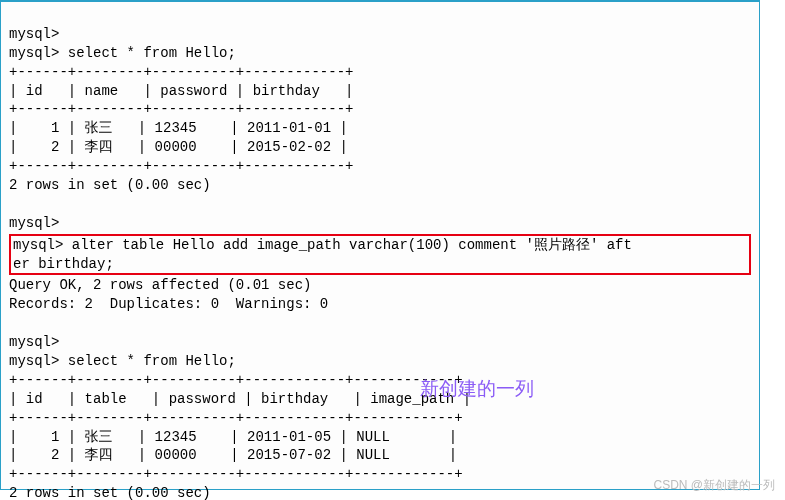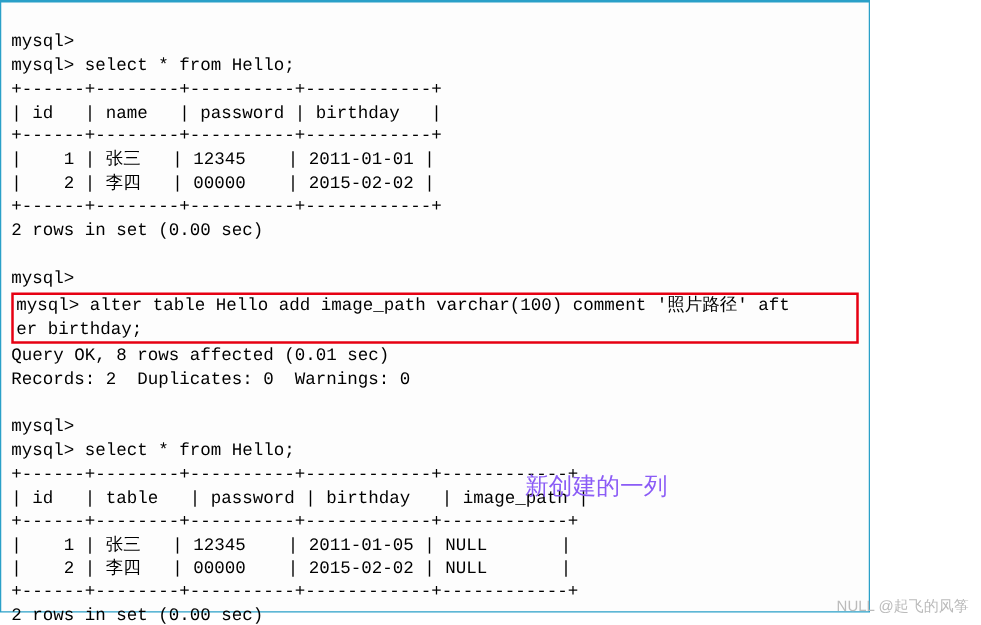--- a/index.html
+++ b/index.html
@@ -11,21 +11,21 @@
       width: 785px;
       height: 500px;
       overflow: hidden;
       position: relative;
     }
     .terminal {
       border: 1px solid #2aa0c8;
       border-top: 2px solid #2aa0c8;
       padding: 4px 8px;
       background: #fdfdfd;
-      width: 696px;
+      width: 760px;
       height: 490px;
       box-sizing: border-box;
       line-height: 1.35;
       white-space: pre;
       color: #000;
     }
     .redbox {
       border: 2px solid #e60012;
       padding: 0px 2px;
       margin: 1px 0;
@@ -58,28 +58,28 @@
 <span>+------+--------+----------+------------+</span>
 <span>| id   | name   | password | birthday   |</span>
 <span>+------+--------+----------+------------+</span>
 <span>|    1 | 张三   | 12345    | 2011-01-01 |</span>
 <span>|    2 | 李四   | 00000    | 2015-02-02 |</span>
 <span>+------+--------+----------+------------+</span>
 <span>2 rows in set (0.00 sec)</span>
 
 <span>mysql&gt;</span>
 <span class="redbox"><span>mysql&gt; alter table Hello add image_path varchar(100) comment '照片路径' aft</span>
-<span>er birthday;</span></span><span>Query OK, 8 rows affected (0.01 sec)</span>
+<span>er birthday;</span></span><span>Query OK, 2 rows affected (0.01 sec)</span>
 <span>Records: 2  Duplicates: 0  Warnings: 0</span>
 
 <span>mysql&gt;</span>
 <span>mysql&gt; select * from Hello;</span>
 <span>+------+--------+----------+------------+------------+</span>
 <span>| id   | table   | password | birthday   | image_path |</span>
 <span>+------+--------+----------+------------+------------+</span>
 <span>|    1 | 张三   | 12345    | 2011-01-05 | NULL       |</span>
-<span>|    2 | 李四   | 00000    | 2015-02-02 | NULL       |</span>
+<span>|    2 | 李四   | 00000    | 2015-07-02 | NULL       |</span>
 <span>+------+--------+----------+------------+------------+</span>
 <span>2 rows in set (0.00 sec)</span>
 </div>
 
 <div class="red-annotation">新创建的一列</div>
-<div class="watermark">NULL @起飞的风筝</div>
+<div class="watermark">CSDN @新创建的一列</div>
 
 </body></html>

